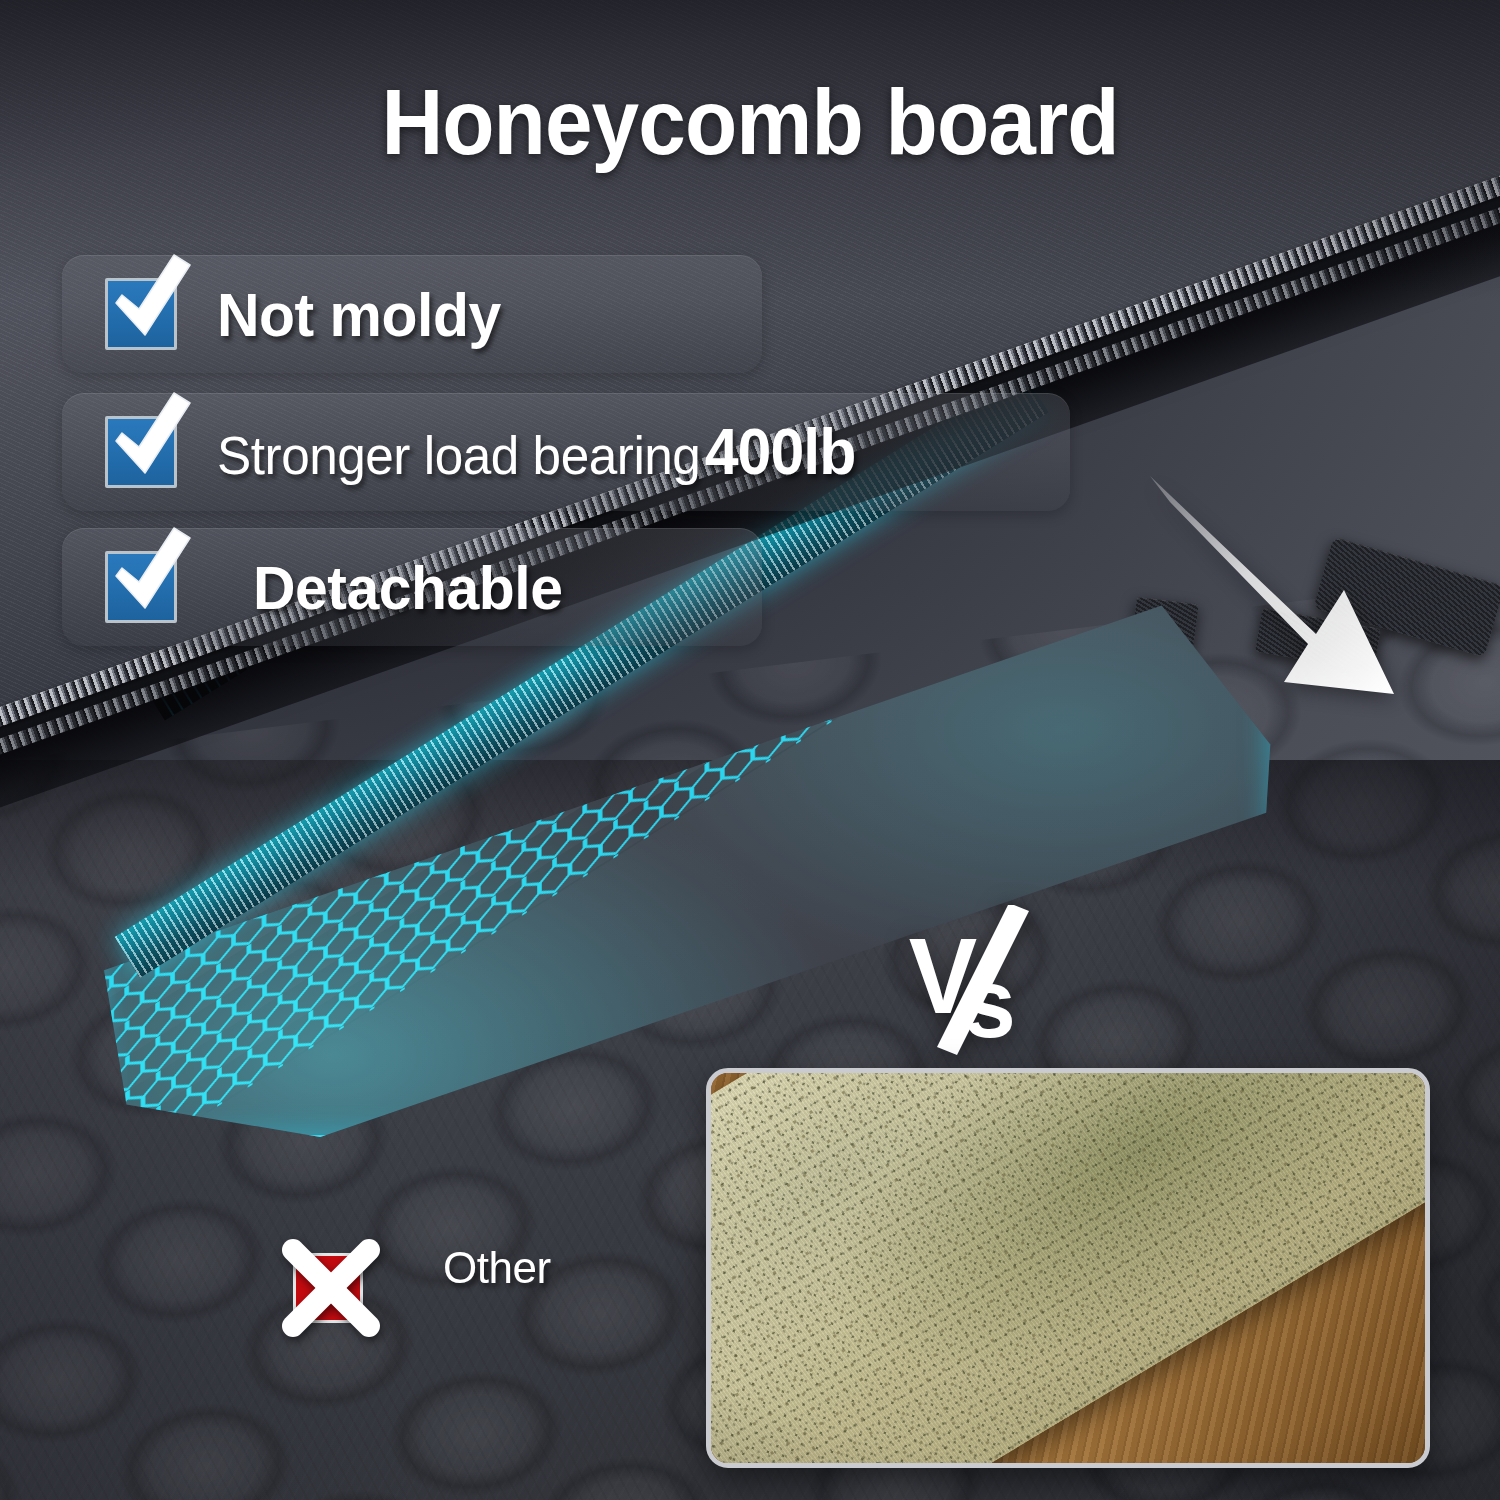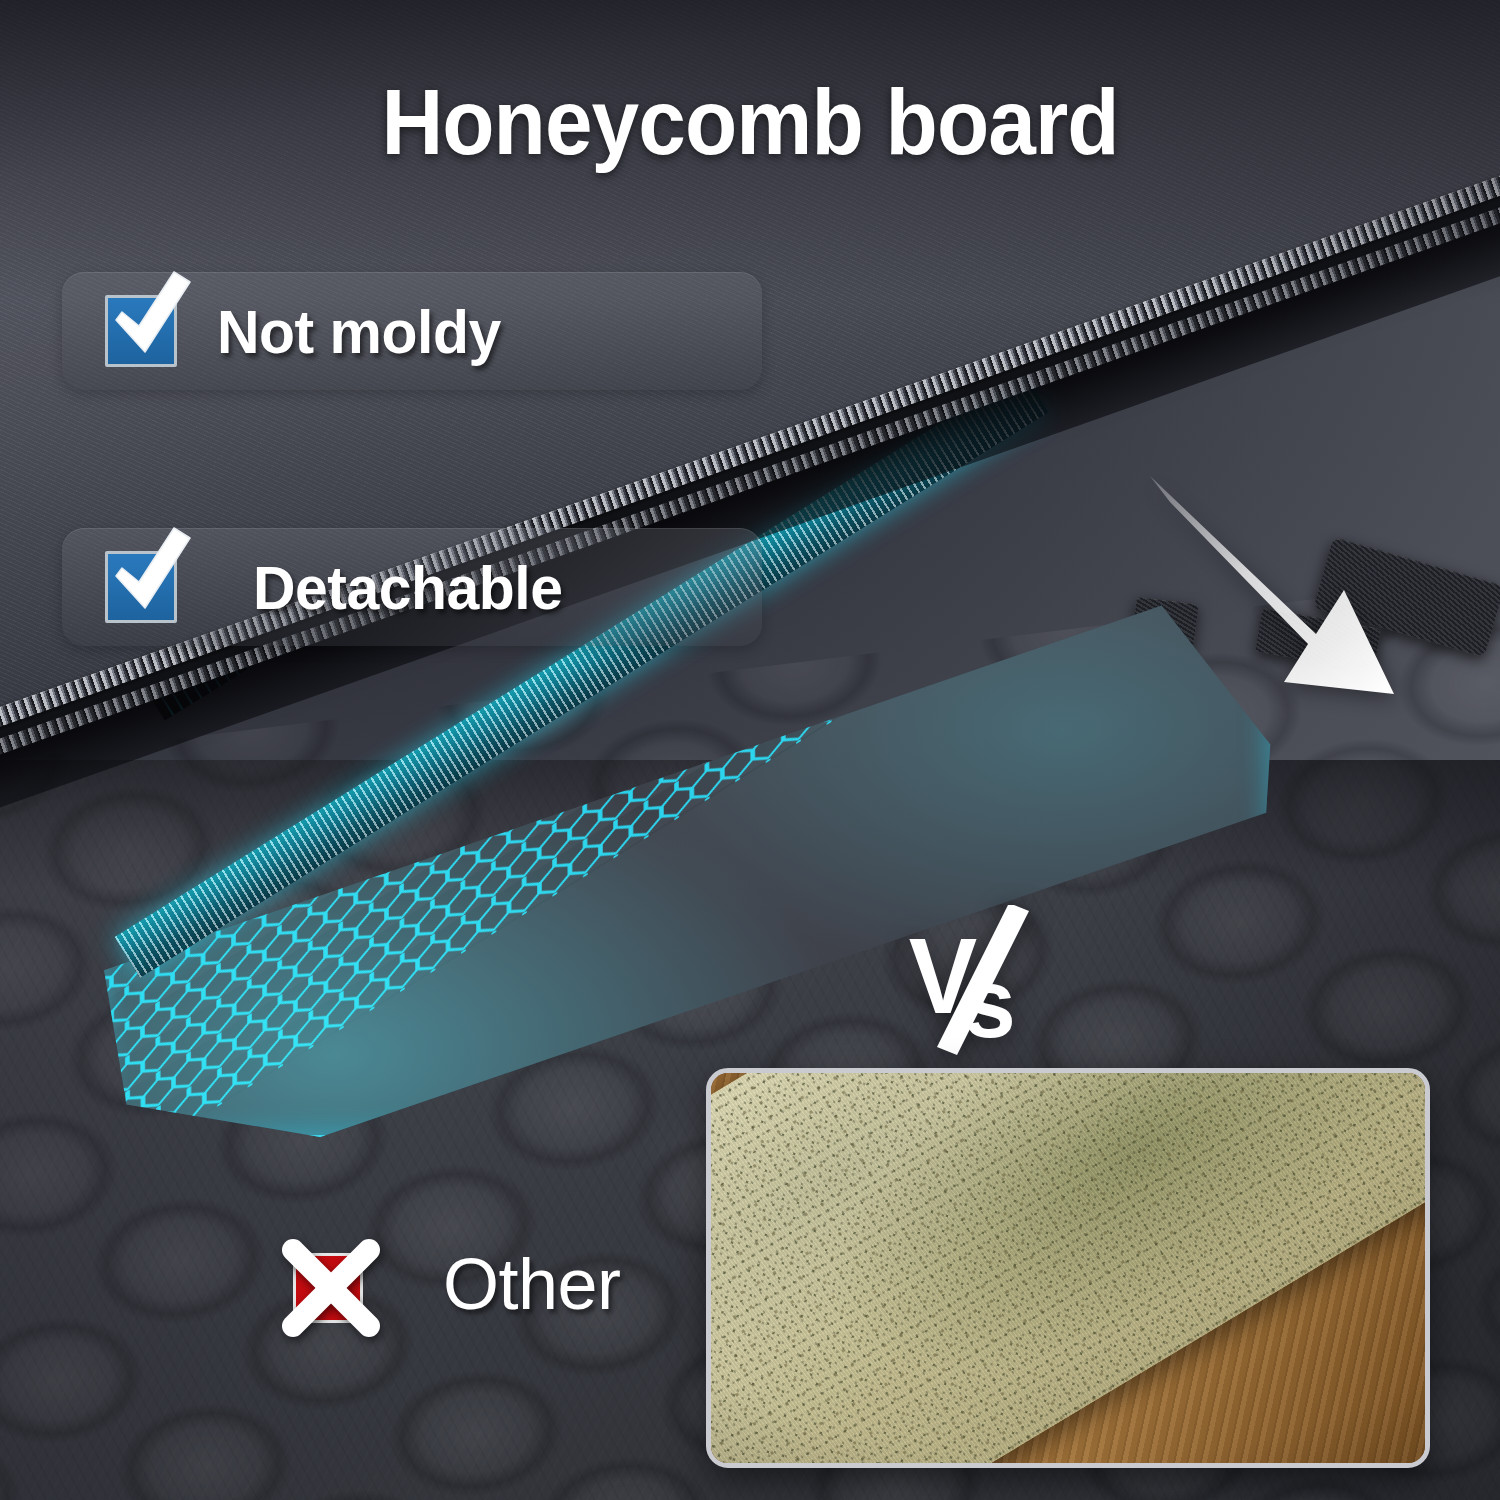--- a/index.html
+++ b/index.html
@@ -182,21 +182,21 @@
     white-space:nowrap;
   }
 
   
   .pill{
     position:absolute;left:62px;height:118px;border-radius:22px;
     background:linear-gradient(to bottom, rgba(118,121,131,.30), rgba(62,64,72,.34));
     box-shadow:inset 0 1px 0 rgba(255,255,255,.10), 0 4px 14px rgba(0,0,0,.2);
     display:flex;align-items:center;
   }
-  .pill.p1{top:272px;width:700px;}
+  .pill.p1{top:255px;width:700px;}
   .pill.p2{top:393px;width:1008px;}
   .pill.p3{top:528px;width:700px;gap:36px;}
 
   .cbox{
     position:relative;width:72px;height:72px;margin-left:43px;flex:none;
     background:linear-gradient(to bottom,#2a79bd,#1d639f);
     border:3px solid #b9c3cc;
     border-radius:2px;
   }
   .cbox svg{position:absolute;left:-10px;top:-34px;width:104px;height:104px;overflow:visible;}
@@ -214,21 +214,21 @@
   .xbox{
     position:absolute;left:293px;top:1253px;width:70px;height:70px;
     background:#c30b10;border:3px solid #e6e6e6;
   }
   .xmark{
     position:absolute;left:267px;top:1224px;width:128px;height:128px;
     filter:drop-shadow(2px 4px 5px rgba(0,0,0,.55));
   }
   .other-label{
     position:absolute;left:443px;top:1243px;color:#fff;
-    font-size:72px;font-weight:400;letter-spacing:-.5px;
+    font-size:44px;font-weight:400;letter-spacing:-.5px;
     text-shadow:3px 4px 5px rgba(0,0,0,.55);
   }
   .moldy-label{
     position:absolute;left:443px;top:1330px;color:#fff;
     font-size:62px;font-weight:700;letter-spacing:-.5px;
     text-shadow:3px 4px 5px rgba(0,0,0,.55);
   }
 
   
   .inset{
@@ -366,20 +366,31 @@
 
   <div class="pill p1">
     <div class="cbox">
       <svg viewBox="0 0 104 104" xmlns="http://www.w3.org/2000/svg">
         <path d="M18 56 L24 48 L41 62 L76 8 L92 18 L47 88 Z" fill="#ffffff" stroke="#e9eef3" stroke-width="1.5" stroke-linejoin="round"></path>
       </svg>
     </div>
     <div class="pill-text t-bold">Not moldy</div>
   </div>
 
+  <div class="pill p2">
+    <div class="cbox">
+      <svg viewBox="0 0 104 104" xmlns="http://www.w3.org/2000/svg">
+        <path d="M18 56 L24 48 L41 62 L76 8 L92 18 L47 88 Z" fill="#ffffff" stroke="#e9eef3" stroke-width="1.5" stroke-linejoin="round"></path>
+      </svg>
+    </div>
+    <div class="pill-text">
+      <span class="t-reg">Stronger load bearing</span>
+      <span class="t-num">400lb</span>
+    </div>
+  </div>
 
   <div class="pill p3">
     <div class="cbox">
       <svg viewBox="0 0 104 104" xmlns="http://www.w3.org/2000/svg">
         <path d="M18 56 L24 48 L41 62 L76 8 L92 18 L47 88 Z" fill="#ffffff" stroke="#e9eef3" stroke-width="1.5" stroke-linejoin="round"></path>
       </svg>
     </div>
     <div class="pill-text t-bold">Detachable</div>
   </div>
 

